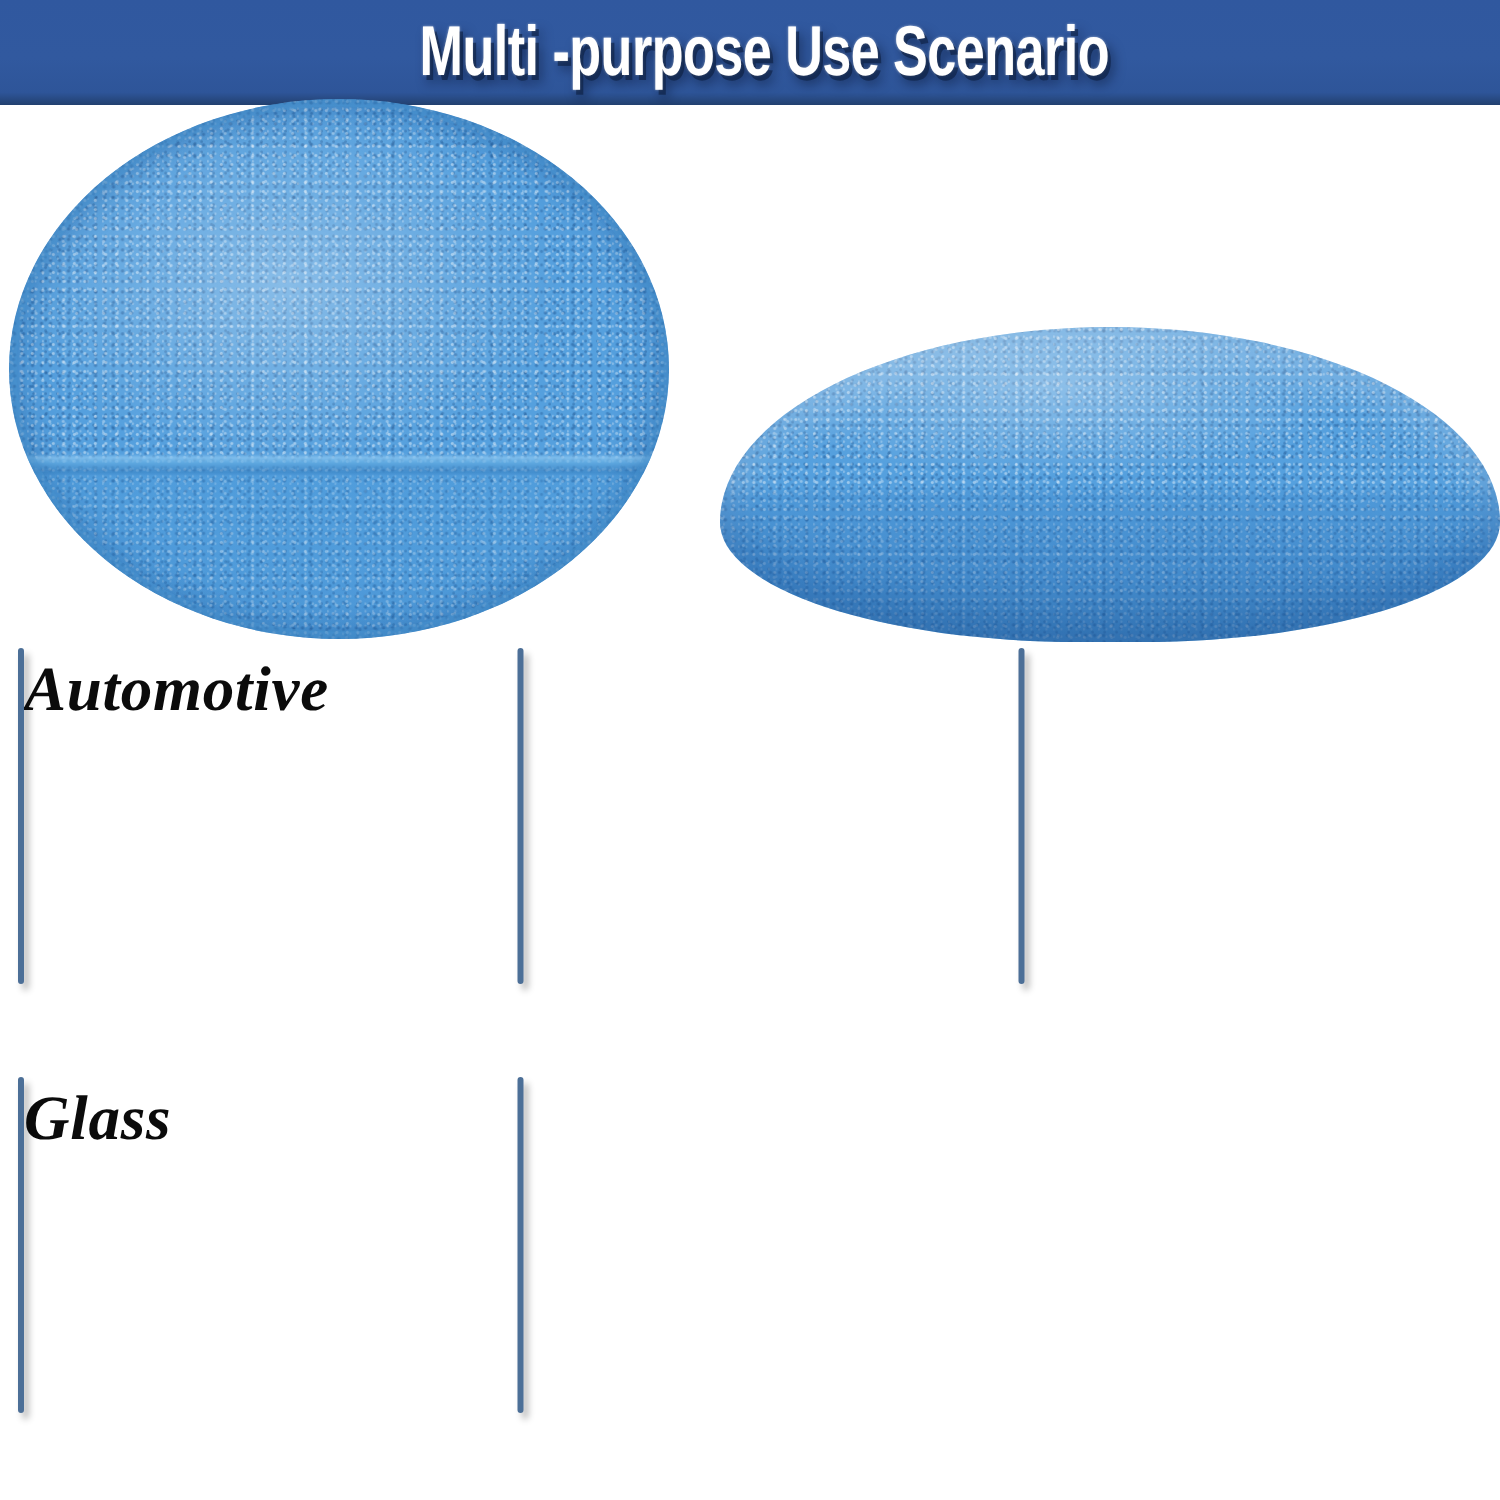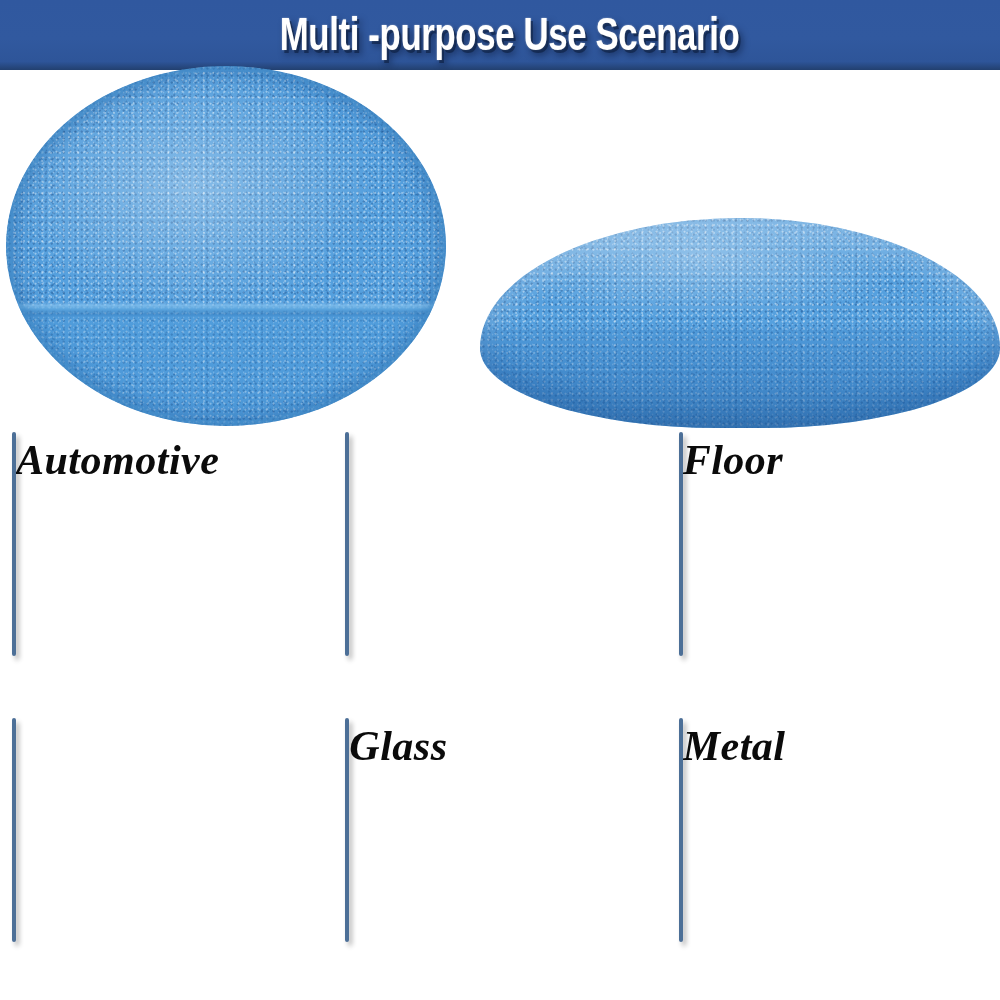--- a/index.html
+++ b/index.html
@@ -473,31 +473,20 @@
         <div class="gline gl4"></div>
         <div class="pane p1"></div>
         <div class="pane p2"></div>
         <div class="pane p3"></div>
         <div class="gclip" style="left:35%;top:52%"></div>
         <div class="gclip" style="left:57%;top:64%"></div>
       </div>
     </div>
   </div>
 
-  <div class="cell">
-    <div class="card">
-      <div class="sc-floor">
-        <div class="floor-dark"></div>
-        <div class="tile-line tv1"></div>
-        <div class="tile-line tv2"></div>
-        <div class="tile-line th1"></div>
-      </div>
-    </div>
-    <div class="card-label">Floor</div>
-  </div>
 
   <div class="cell">
     <div class="card">
       <div class="sc-furn">
         <div class="fwall"></div>
         <div class="frame fr1">
             <i></i>
           </div>
         <div class="frame fr2">
             <i></i>
@@ -594,16 +583,15 @@
         <div class="handle" style="left:10%;top:61%;width:9%;"></div>
 
         <div class="pot" style="left:33%;top:60%;width:22%;height:18%;"></div>
         <div class="lid" style="left:35%;top:55%;width:18%;height:7%;"></div>
         <div class="knob" style="left:42%;top:52%;"></div>
 
         <div class="skillet"></div>
         <div class="skillet-handle"></div>
       </div>
     </div>
-    <div class="card-label">Metal</div>
   </div>
 
 </div>
 
 </body></html>

